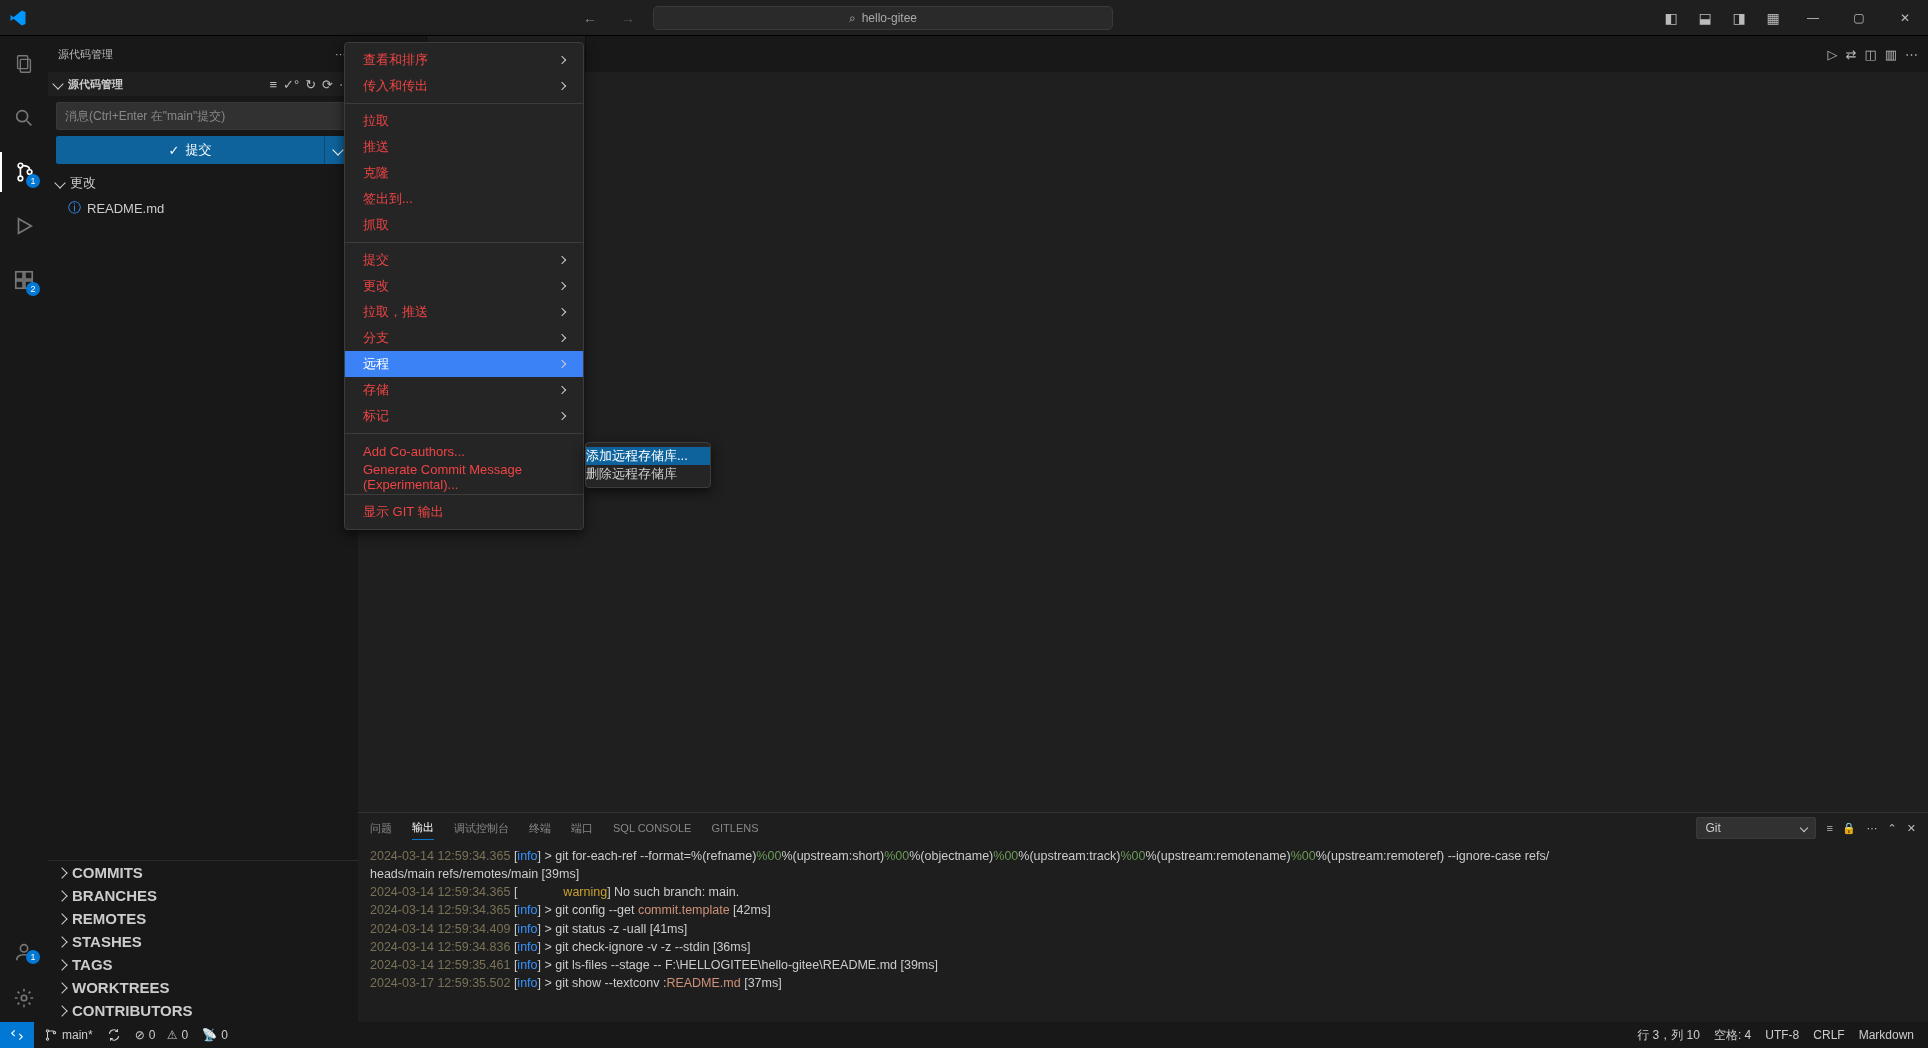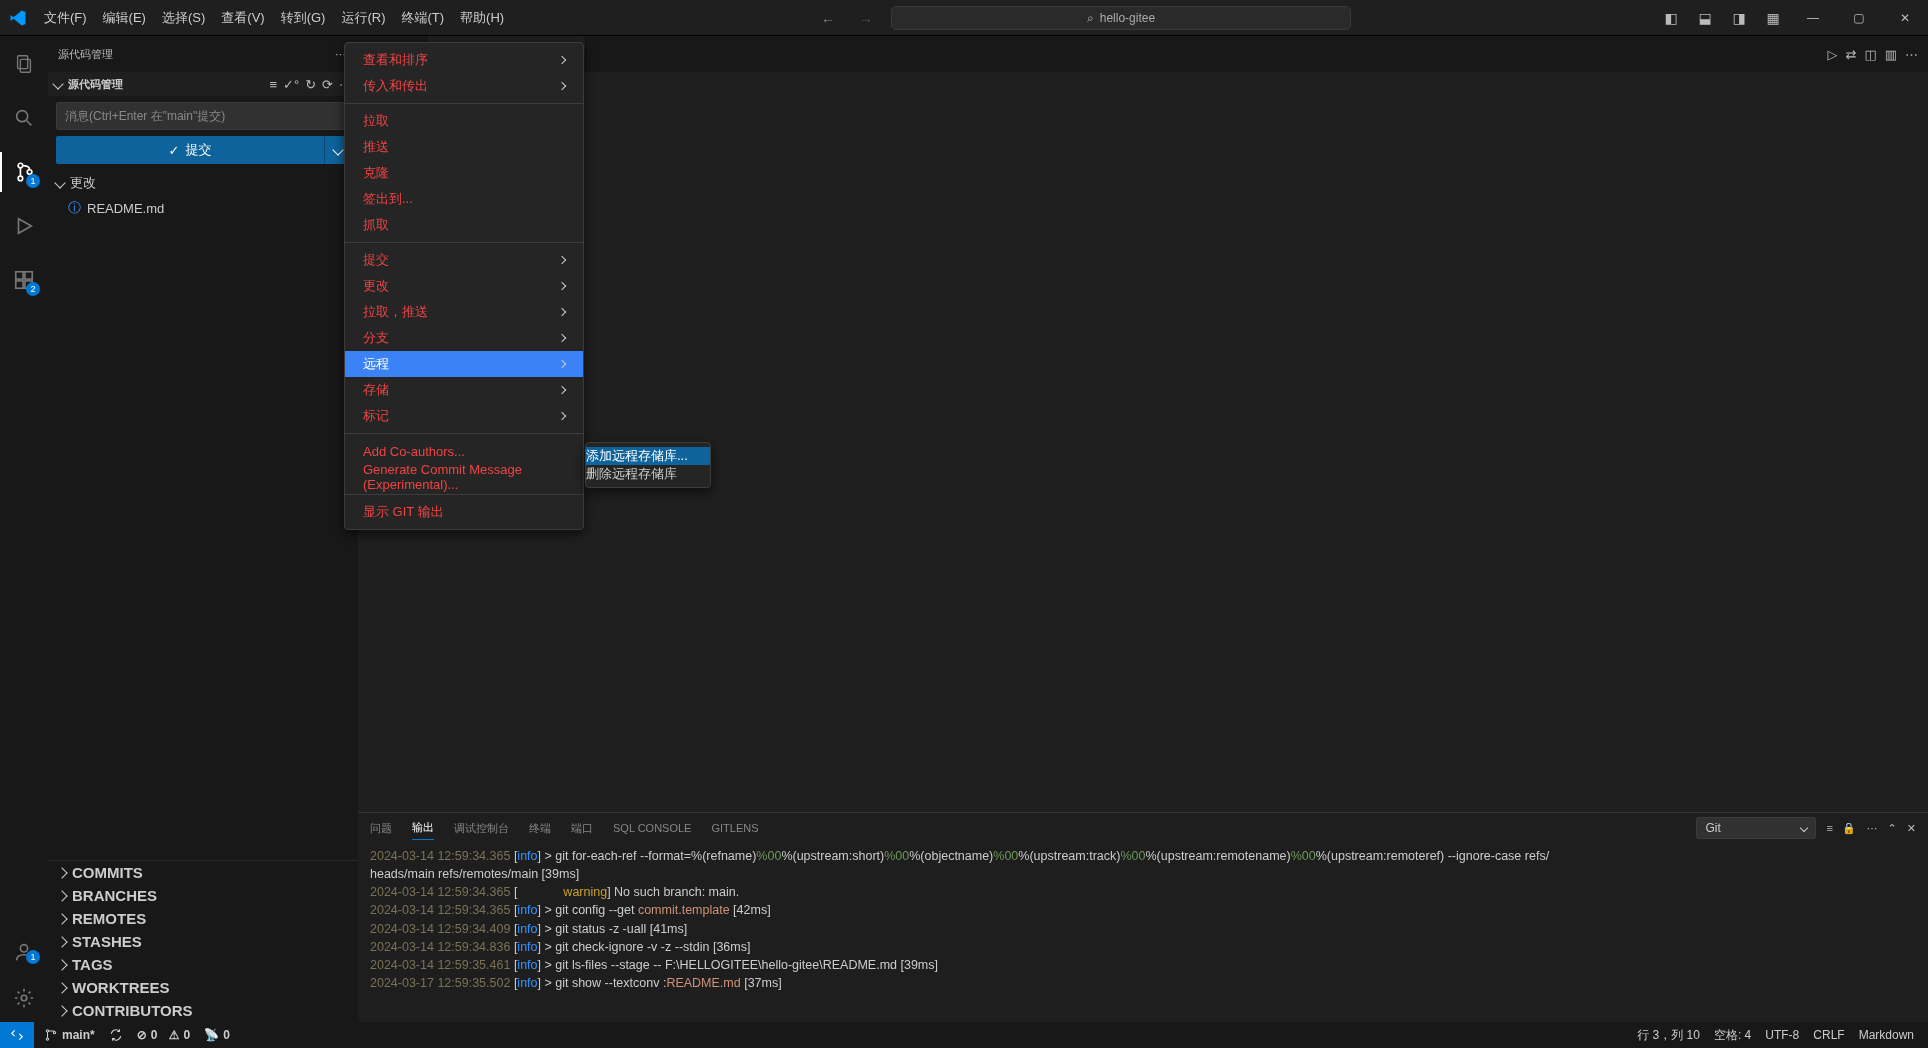--- a/index.html
+++ b/index.html
@@ -65,43 +65,33 @@
 .log-line { white-space:pre; }
 .ts-col { color:#7a7256; }
 .info { color:#3794ff; }
 .warn { color:#c8a12c;padding-left:46px; }
 .gitcmd { color:#ce9178; }
 .path-hl { color:#6a9955;margin-top:38px; }
 .statusbar { height:26px; display:flex; align-items:center; color:#ccc; font-size:12px; }
 .statusbar .remote { background:#0078d4; width:34px; height:100%; display:flex; align-items:center; justify-content:center; color:#fff; }
 .statusbar .section-left { display:flex; align-items:center; gap:14px; padding:0 10px; background:#181818; flex:1; height:100%; }
 .statusbar .section-right { display:flex; align-items:center; gap:14px; padding:0 14px; background:#181818; height:100%; }
-.statusbar .item { display:flex; align-items:center; gap:4px;font-weight:bold; }
+.statusbar .item { display:flex; align-items:center; gap:4px; }
 svg { display:block; }
 .editor-content { flex:1; background:#1f1f1f; }
 </style>
 </head>
 <body>
 
 <div class="titlebar">
   <div class="logo">
     <svg width="18" height="18" viewBox="0 0 24 24" fill="none">
         <path d="M17 2 L22 4 V20 L17 22 L6 13 L2 16 V8 L6 11 Z" fill="#0098ff"></path>
       </svg>
   </div>
-  <div class="menus" id="menus">
-      <div class="m">文件(F)</div>
-      <div class="m">编辑(E)</div>
-      <div class="m">选择(S)</div>
-      <div class="m">查看(V)</div>
-      <div class="m">转到(G)</div>
-      <div class="m">运行(R)</div>
-      <div class="m">终端(T)</div>
-      <div class="m">帮助(H)</div>
-    </div>
   <div class="center">
     <span class="navbtn">←</span>
     <span class="navbtn" style="opacity:.5">→</span>
     <div class="search">
       <span>⌕</span>
       <span>hello-gitee</span>
     </div>
   </div>
   <div class="right-icons">
     <div class="ri">◧</div>

